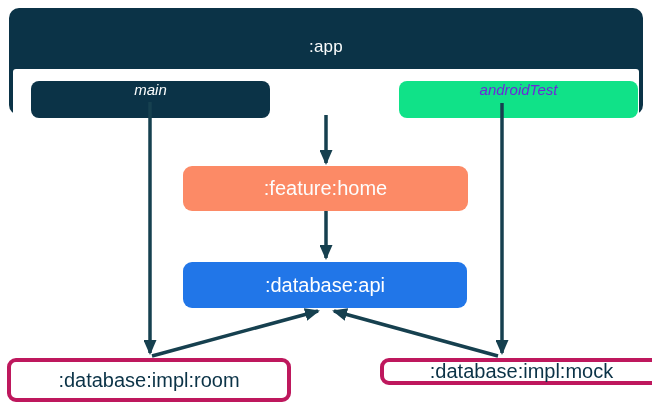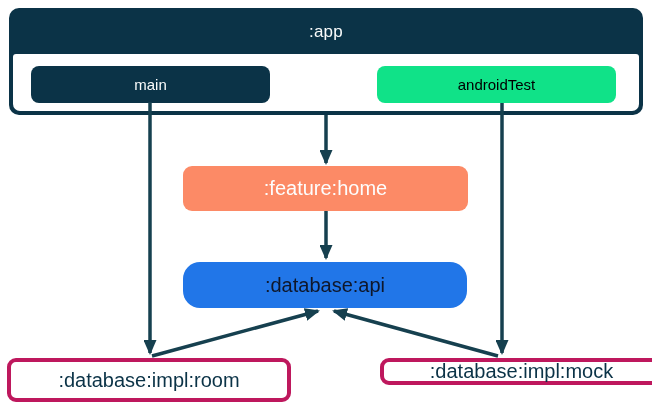--- a/index.html
+++ b/index.html
@@ -16,21 +16,21 @@
     overflow: hidden;
   }
   
   .app-container {
     position: absolute;
     left: 9px; top: 8px;
     width: 634px; height: 107px;
     background: #0B3347;
     border-radius: 10px;
     box-sizing: border-box;
-    padding: 1px 4px 5px 4px;
+    padding: 16px 4px 5px 4px;
   }
   .app-header {
     height: 45px;
     display: flex;
     align-items: center;
     justify-content: center;
     color: #FAFCFC;
     font-size: 17px;
     letter-spacing: 0.2px;
   }
@@ -40,33 +40,34 @@
     height: 57px;
     border-radius: 3px 3px 7px 7px;
   }
   .pill {
     position: absolute;
     top: 12px;
     width: 239px;
     height: 37px;
     border-radius: 8px;
     display: flex;
-    align-items: center;
+    align-items: flex-start;
     justify-content: center;
     font-size: 15px;
+    font-style: italic;
   }
   .pill-main {
     left: 18px;
     background: #0B3347;
     color: #FAFCFC;
   }
   .pill-androidtest {
-    left: 364px;
+    left: 386px;
     background: #10E288;
-    color: #000000;
+    color: #6d28d9;
   }
   
   .node {
     position: absolute;
     box-sizing: border-box;
     border-radius: 9px;
     display: flex;
     align-items: center;
     justify-content: center;
     font-size: 20px;
@@ -74,22 +75,21 @@
   .node-feature-home {
     left: 183px; top: 166px;
     width: 285px; height: 45px;
     background: #FC8A66;
     color: #FDFDFD;
   }
   .node-database-api {
     left: 183px; top: 262px;
     width: 284px; height: 46px;
     background: #2176E8;
-    color: #0f172a;
-    border-radius: 17px;
+    color: #ffffff;
   }
   .node-impl {
     background: #ffffff;
     border: 4px solid #be185d;
     color: #0B3347;
   }
   .node-impl-room {
     left: 7px; top: 358px;
     width: 284px; height: 44px;
   }

